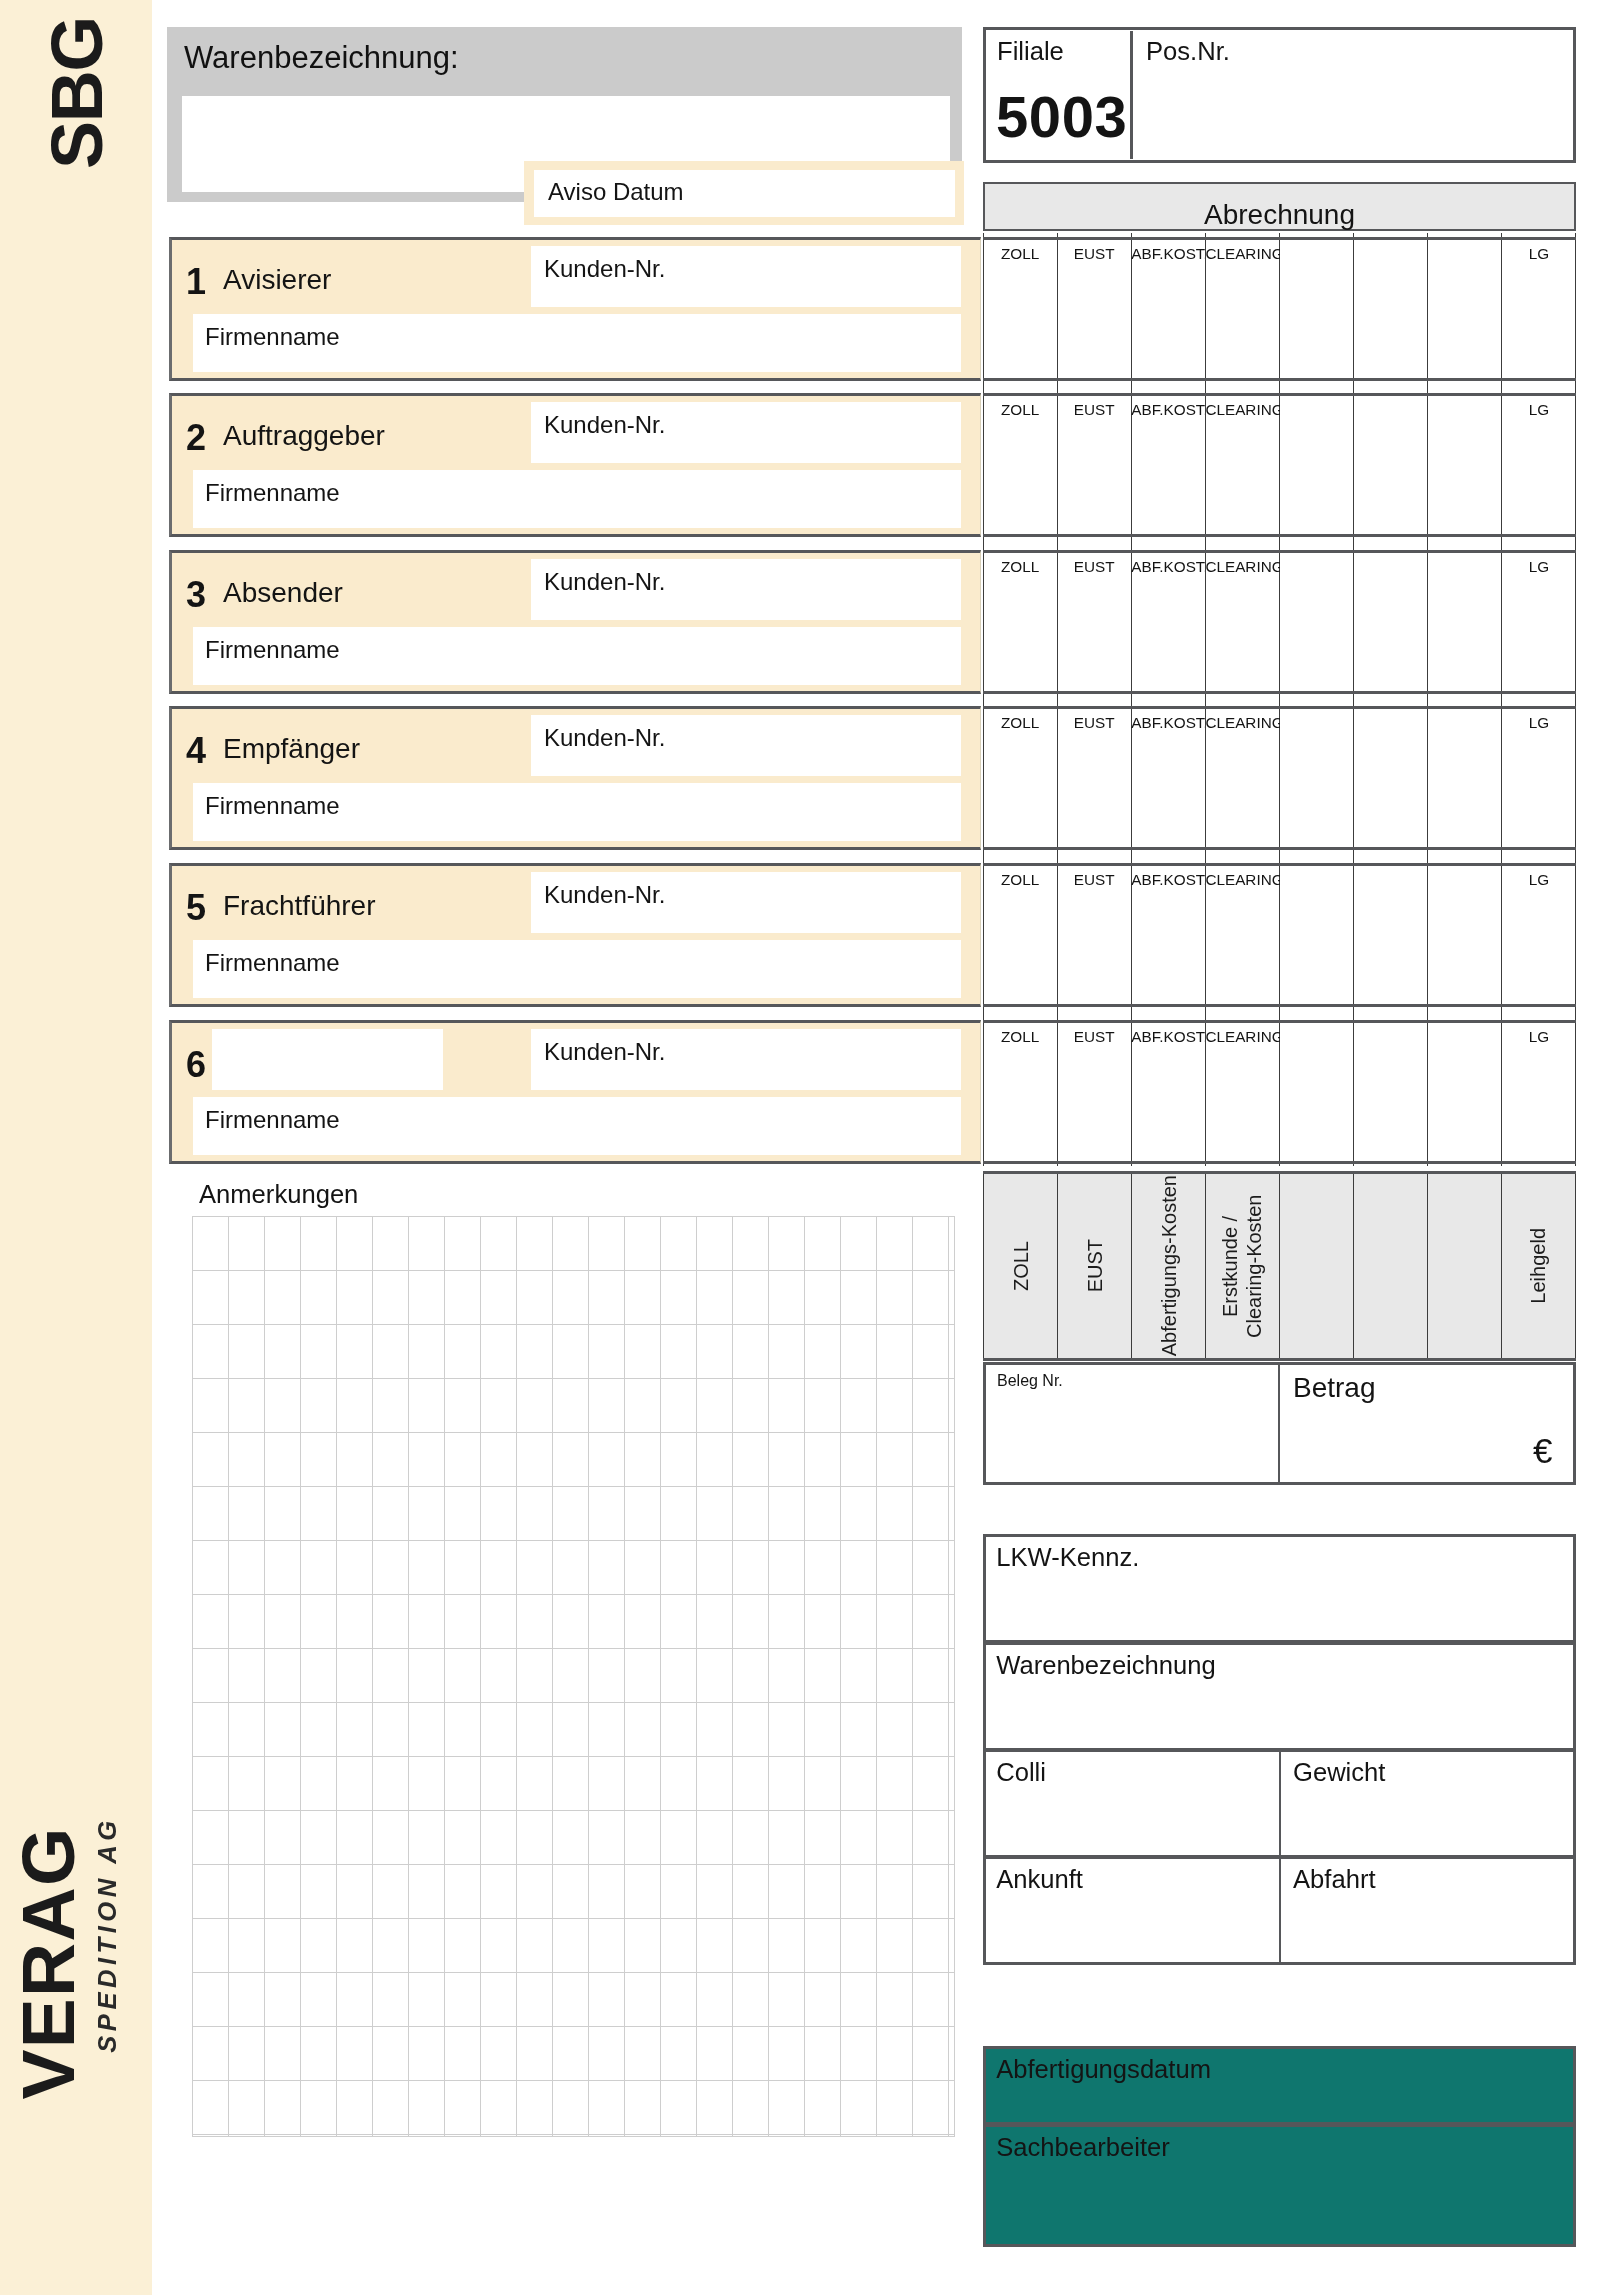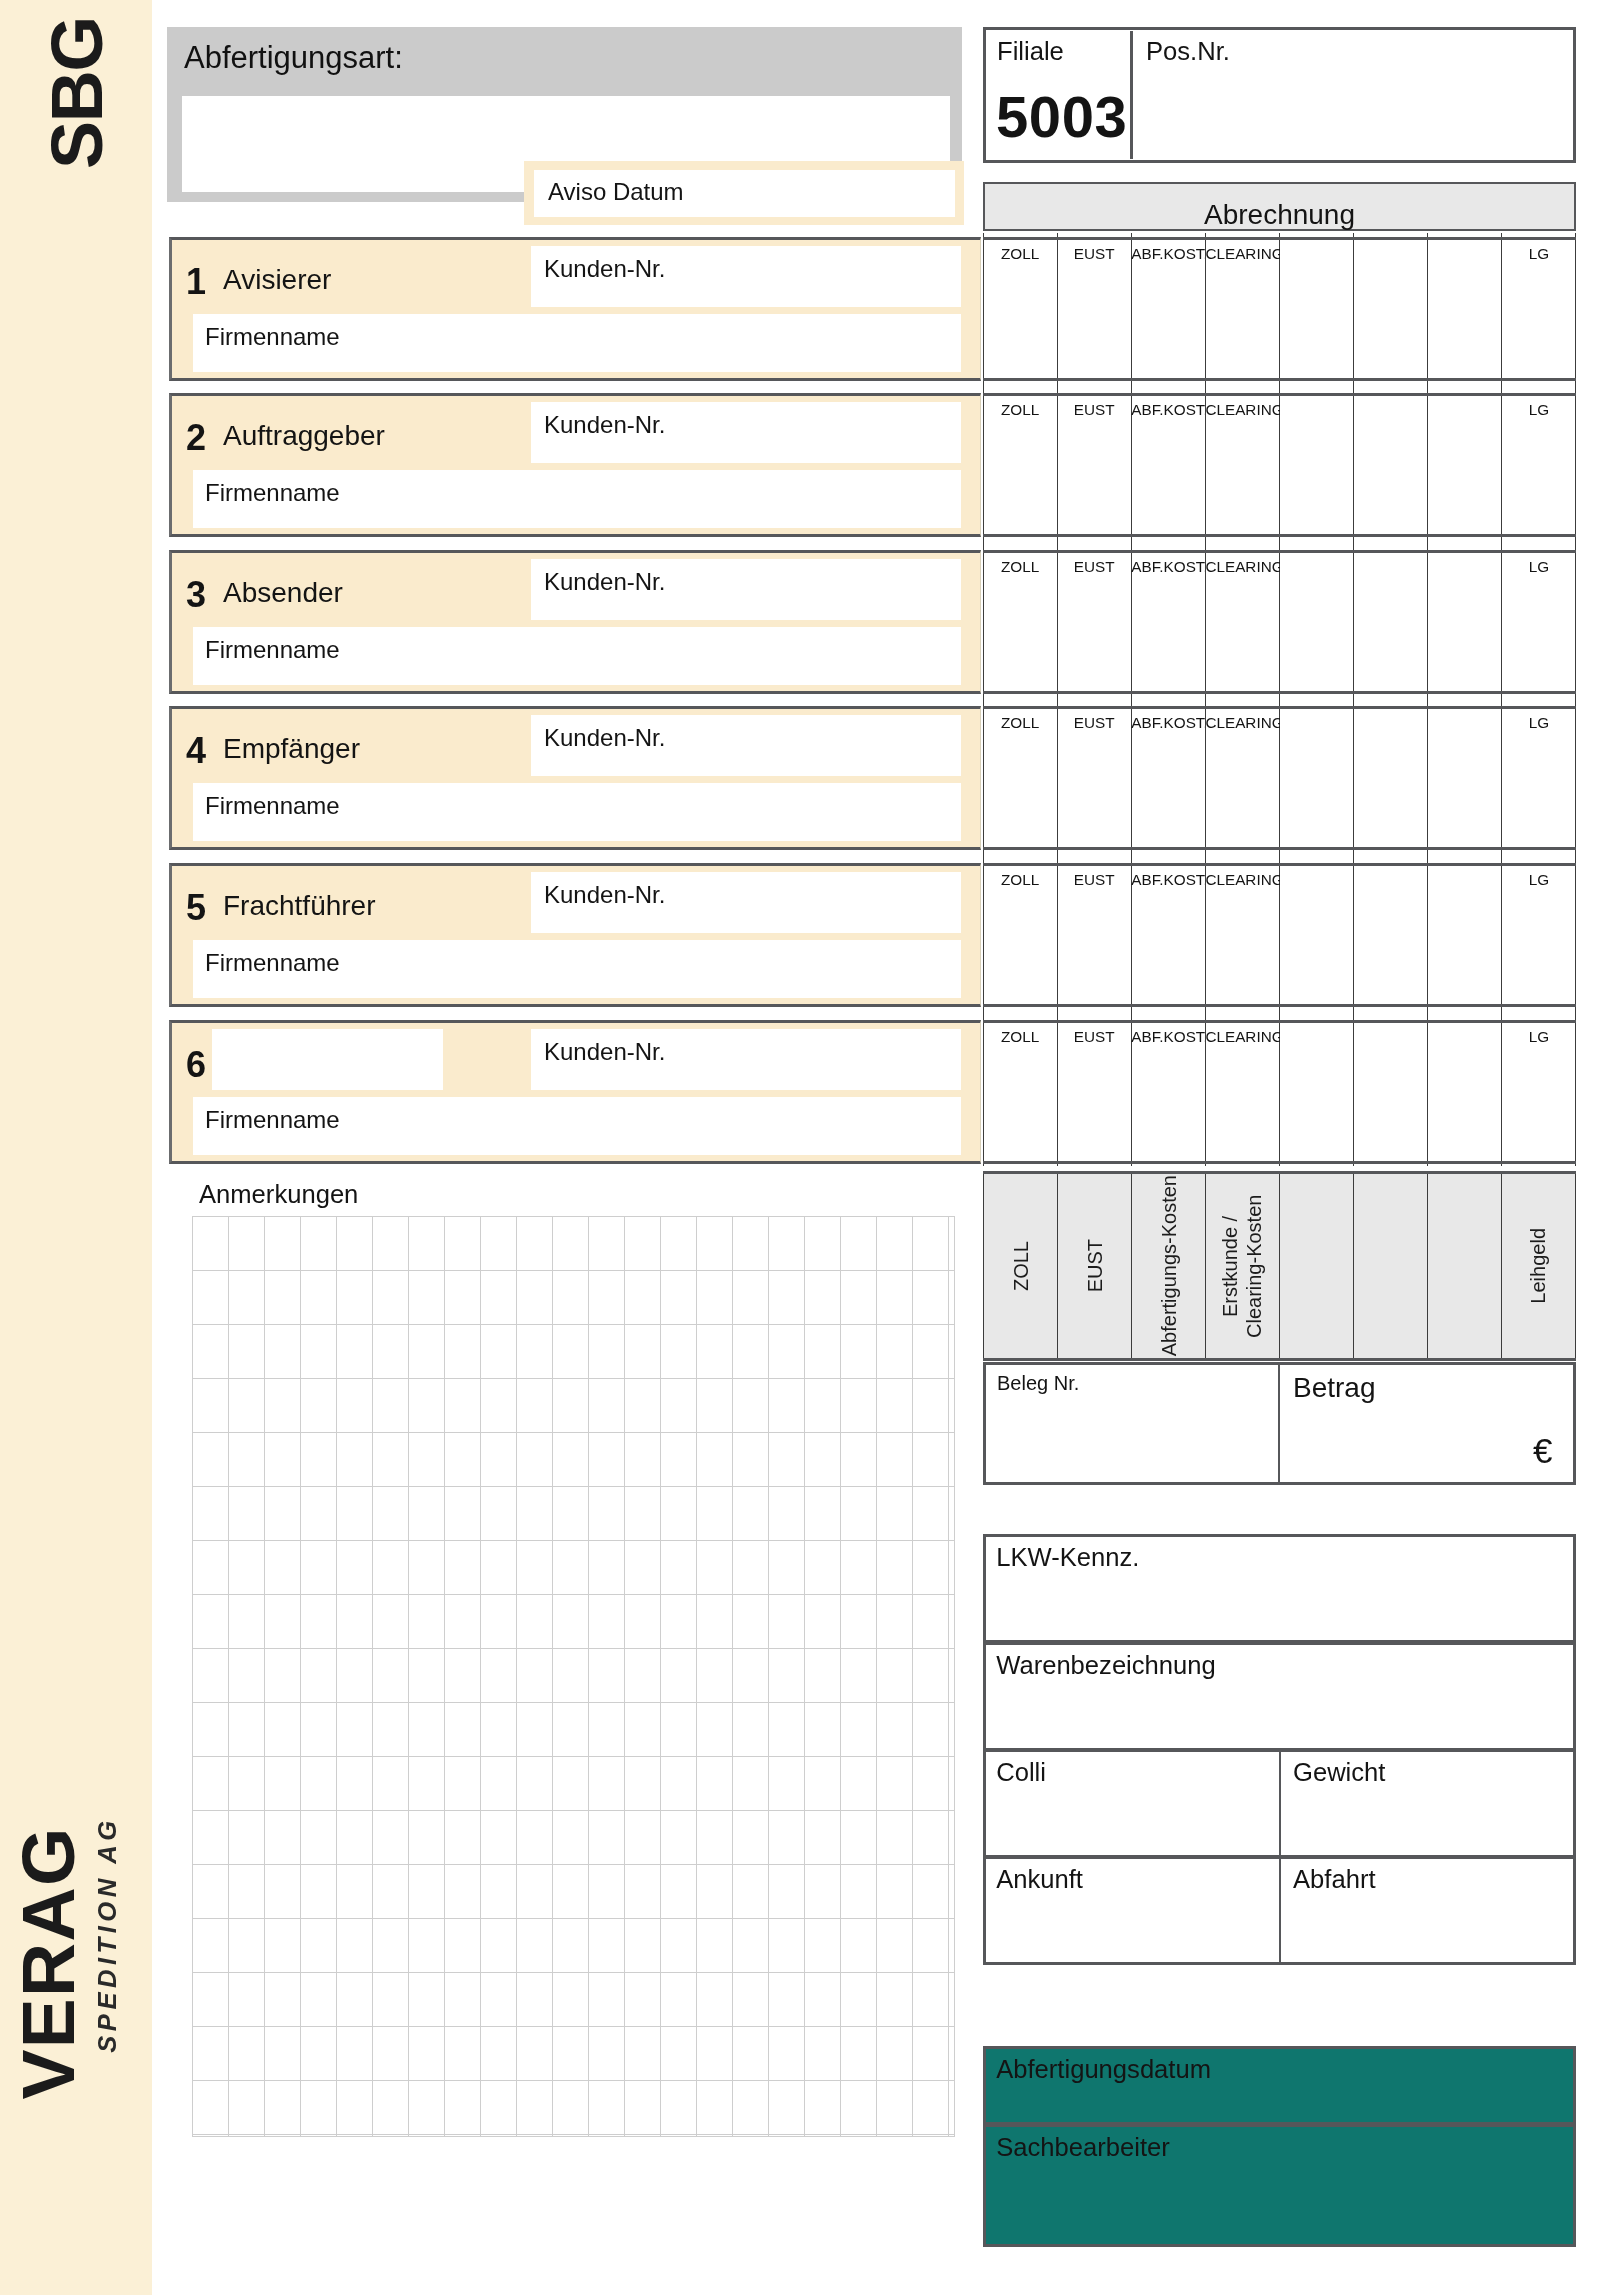--- a/index.html
+++ b/index.html
@@ -86,21 +86,21 @@
     background-image:repeating-linear-gradient(90deg,#3c3c3c 0 1.3px,transparent 1.3px 74px);
   }
   .rot-cell{position:absolute;top:0;height:100%;width:74px;display:flex;align-items:center;justify-content:center;}
   .rot-cell span{
     writing-mode:vertical-rl;transform:rotate(180deg);
     font-size:20px;line-height:1.2;text-align:center;color:#1c1c1c;
   }
 
   .beleg-box{left:983px;top:1362px;width:593px;height:123px;background:#fff;border:3.8px solid #56575a;box-sizing:border-box;}
   .beleg-divider{left:1278px;top:1364px;width:1.9px;height:118px;background:#56575a;}
-  .beleg-label{left:997px;top:1372px;font-size:20px;}
+  .beleg-label{left:997px;top:1372px;font-size:16px;}
   .betrag-label{left:1293px;top:1372px;font-size:28px;}
   .euro-sign{left:1533px;top:1431px;font-size:35px;}
 
   
   .anm-label{left:199px;top:1180px;font-size:25.6px;}
   .anm-grid{
     left:192px;top:1216px;width:763px;height:921px;background:#fff;
     background-image:linear-gradient(#cecece 1.3px,transparent 1.3px),linear-gradient(90deg,#cecece 1.3px,transparent 1.3px);
     background-size:36px 54px;
     border-right:1.3px solid #cecece;border-bottom:1.3px solid #cecece;box-sizing:border-box;
@@ -132,21 +132,21 @@
     <span>SBG</span>
   </div>
   <div class="abs logo-verag">
     <span>VERAG</span>
   </div>
   <div class="abs logo-spedag">
     <span>SPEDITION AG</span>
   </div>
 
   <div class="abs abf-band"></div>
-  <div class="abs abf-label">Abfertigungsart:</div>
+  <div class="abs abf-label">Warenbezeichnung:</div>
   <div class="abs abf-input"></div>
 
   <div class="abs filiale-box"></div>
   <div class="abs filiale-divider"></div>
   <div class="abs filiale-label">Filiale</div>
   <div class="abs filiale-value">5003</div>
   <div class="abs posnr-label">Pos.Nr.</div>
   <div class="abs" style="left:1144px;top:70px;width:422px;height:83px;"></div>
 
   <div class="abs aviso-wrap"></div>

